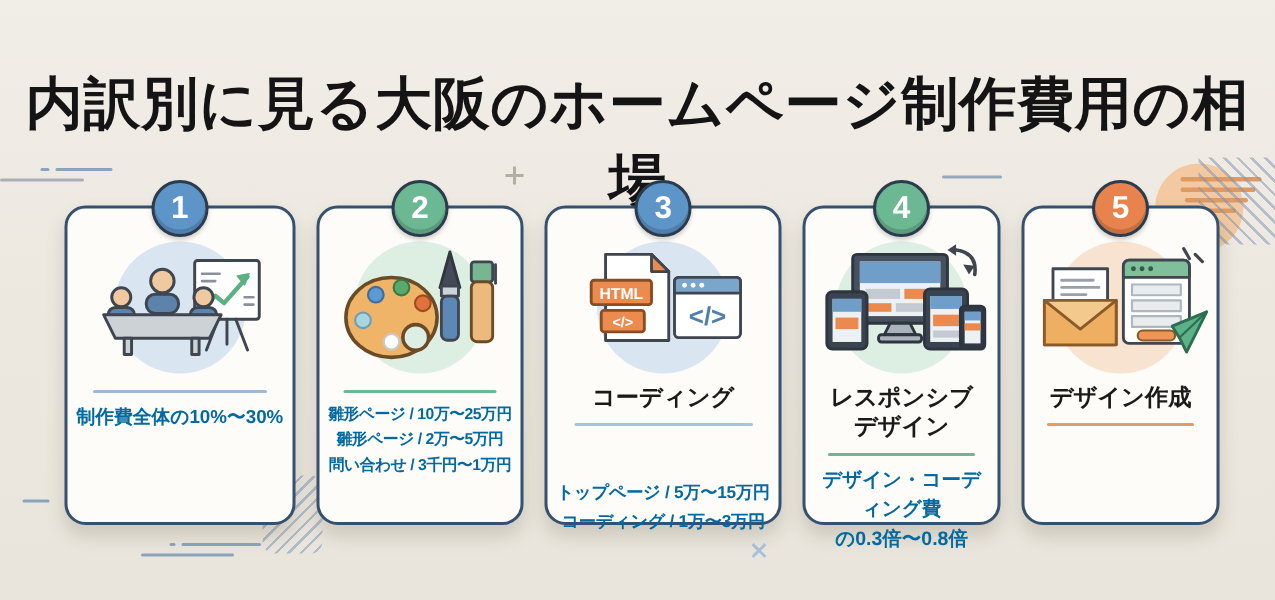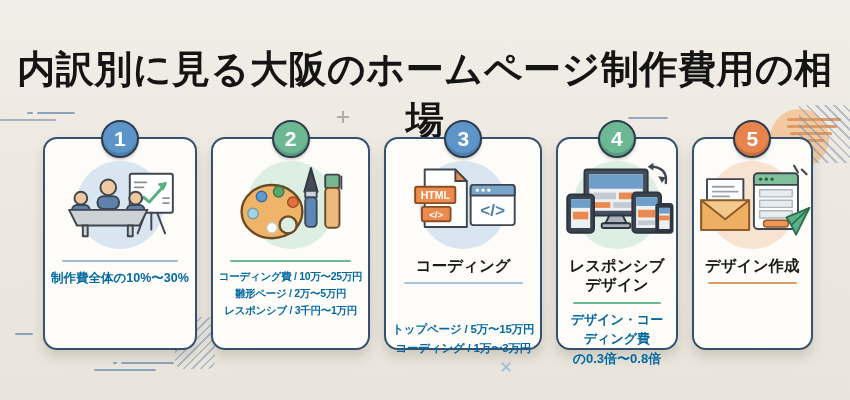--- a/index.html
+++ b/index.html
@@ -142,23 +142,23 @@
             <rect x="75" y="32" width="12" height="7" fill="#ccd3da" stroke="#3f4650" stroke-width="2"></rect>
             <rect x="75" y="39" width="12" height="31" rx="4" fill="#5d87b5" stroke="#3f4650" stroke-width="2"></rect>
             <rect x="96" y="15" width="15" height="14" rx="2" fill="#77b691" stroke="#3f4650" stroke-width="2"></rect>
             <rect x="96" y="29" width="15" height="42" rx="4" fill="#ecba7c" stroke="#6b4a26" stroke-width="2"></rect>
             <path d="M113,17 v13" stroke="#3f4650" stroke-width="2"></path>
           </g>
         </svg>
       </div>
       <div class="divider"></div>
       <div class="lines">
-        <div>コーディング費 / 10万〜25万円</div>
+        <div>雛形ページ / 10万〜25万円</div>
         <div>雛形ページ / 2万〜5万円</div>
-        <div>レスポンシブ / 3千円〜1万円</div>
+        <div>問い合わせ / 3千円〜1万円</div>
       </div>
     </div>
 
     <div class="card c3" style="--accent: #5e95c8; --icon-bg: #d9e6f1; --divider: #a7c3da;">
       <div class="badge">3</div>
       <div class="icon-wrap">
         <div class="icon-bg"></div>
         <svg width="116" height="90" viewBox="0 0 120 94">
           <g stroke-linejoin="round" stroke-linecap="round">
             <path d="M20,10 h32 l12,12 v48 h-44 z" fill="#ffffff" stroke="#3f4650" stroke-width="2"></path>

